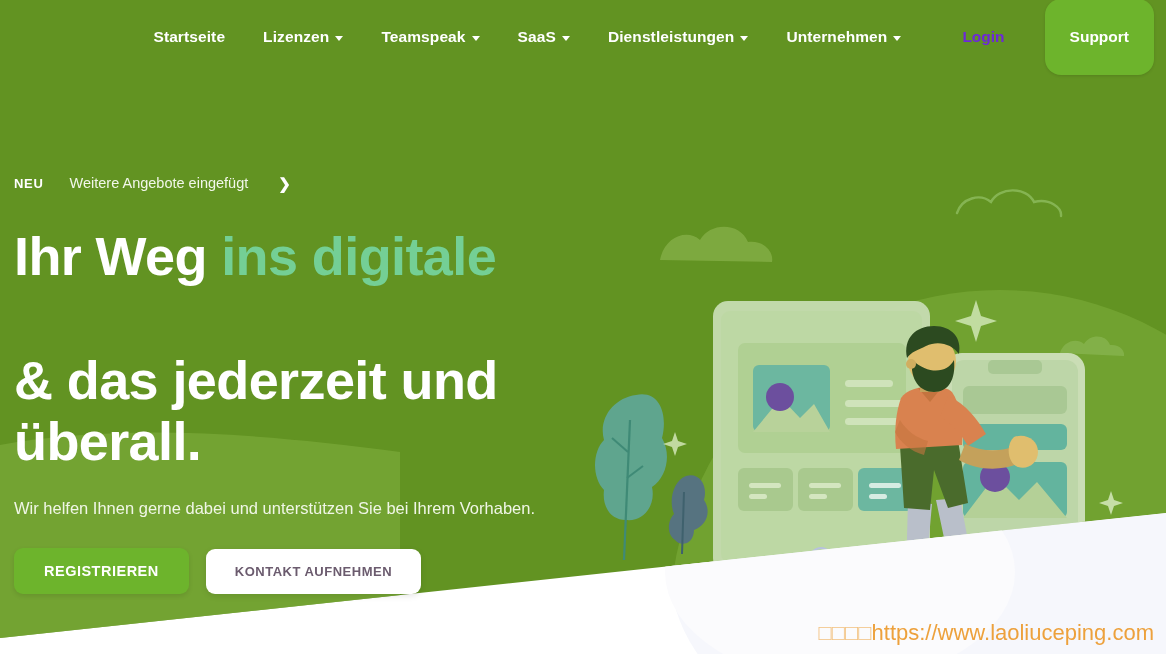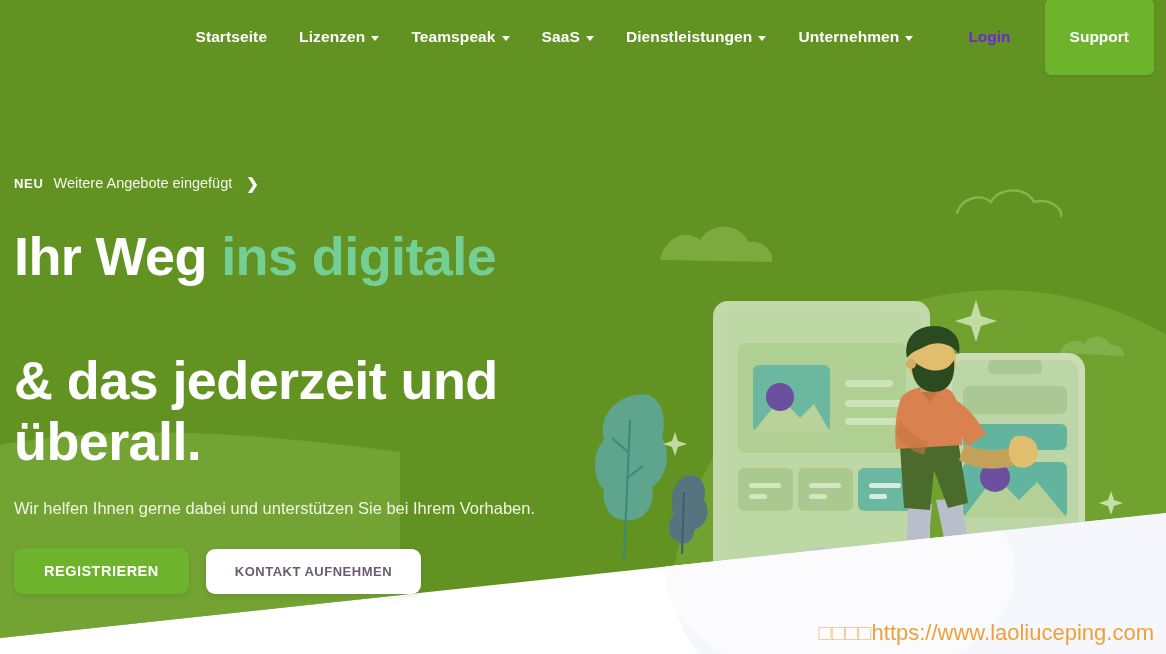--- a/index.html
+++ b/index.html
@@ -47,21 +47,21 @@
 
   
   #navbar {
     position:absolute; left:0; top:0;
     width:1166px; height:74px;
     z-index:20;
     display:flex; align-items:center;
     justify-content:flex-end;
     padding-right:12px;
   }
-  .nav-list { display:flex; align-items:center; gap:6px; }
+  .nav-list { display:flex; align-items:center; gap:12px; }
   .nav-item {
     color:#ffffff;
     font-size:15.5px;
     font-weight:bold;
     letter-spacing:.1px;
     padding:8px 13px;
     cursor:pointer;
     white-space:nowrap;
     display:flex; align-items:center; gap:6px;
     text-decoration:none;
@@ -76,38 +76,38 @@
   }
   #login-link {
     color:#6d28d9; font-size:15.5px; font-weight:bold;
     padding:8px 14px; margin-left:22px; cursor:pointer;
     white-space:nowrap; text-decoration:none;
   }
   #support-button {
     background:#6db42c;
     color:#ffffff;
     font-size:15.5px; font-weight:bold;
-    border:none; border-radius:6px;
+    border:none; border-radius:16px;
     padding:29px 25px;
     margin-left:14px;
     cursor:pointer;
     font-family:"Liberation Sans", sans-serif;
     box-shadow:0 1px 3px rgba(0,0,0,.12);
     white-space:nowrap;
   }
 
   
   #hero-copy {
     position:absolute;
     left:14px; top:175px;
     width:560px;
     z-index:15;
   }
   #announce-bar {
-    display:flex; align-items:center; gap:10px;
+    display:flex; align-items:center; gap:26px;
     margin-bottom:35px; cursor:pointer; width:max-content;
   }
   #announce-new {
     color:#ffffff; font-size:13px; font-weight:bold;
     letter-spacing:.7px;
   }
   #announce-text {
     color:#f2f7ea; font-size:14.5px; font-weight:400;
   }
   #announce-arrow {

